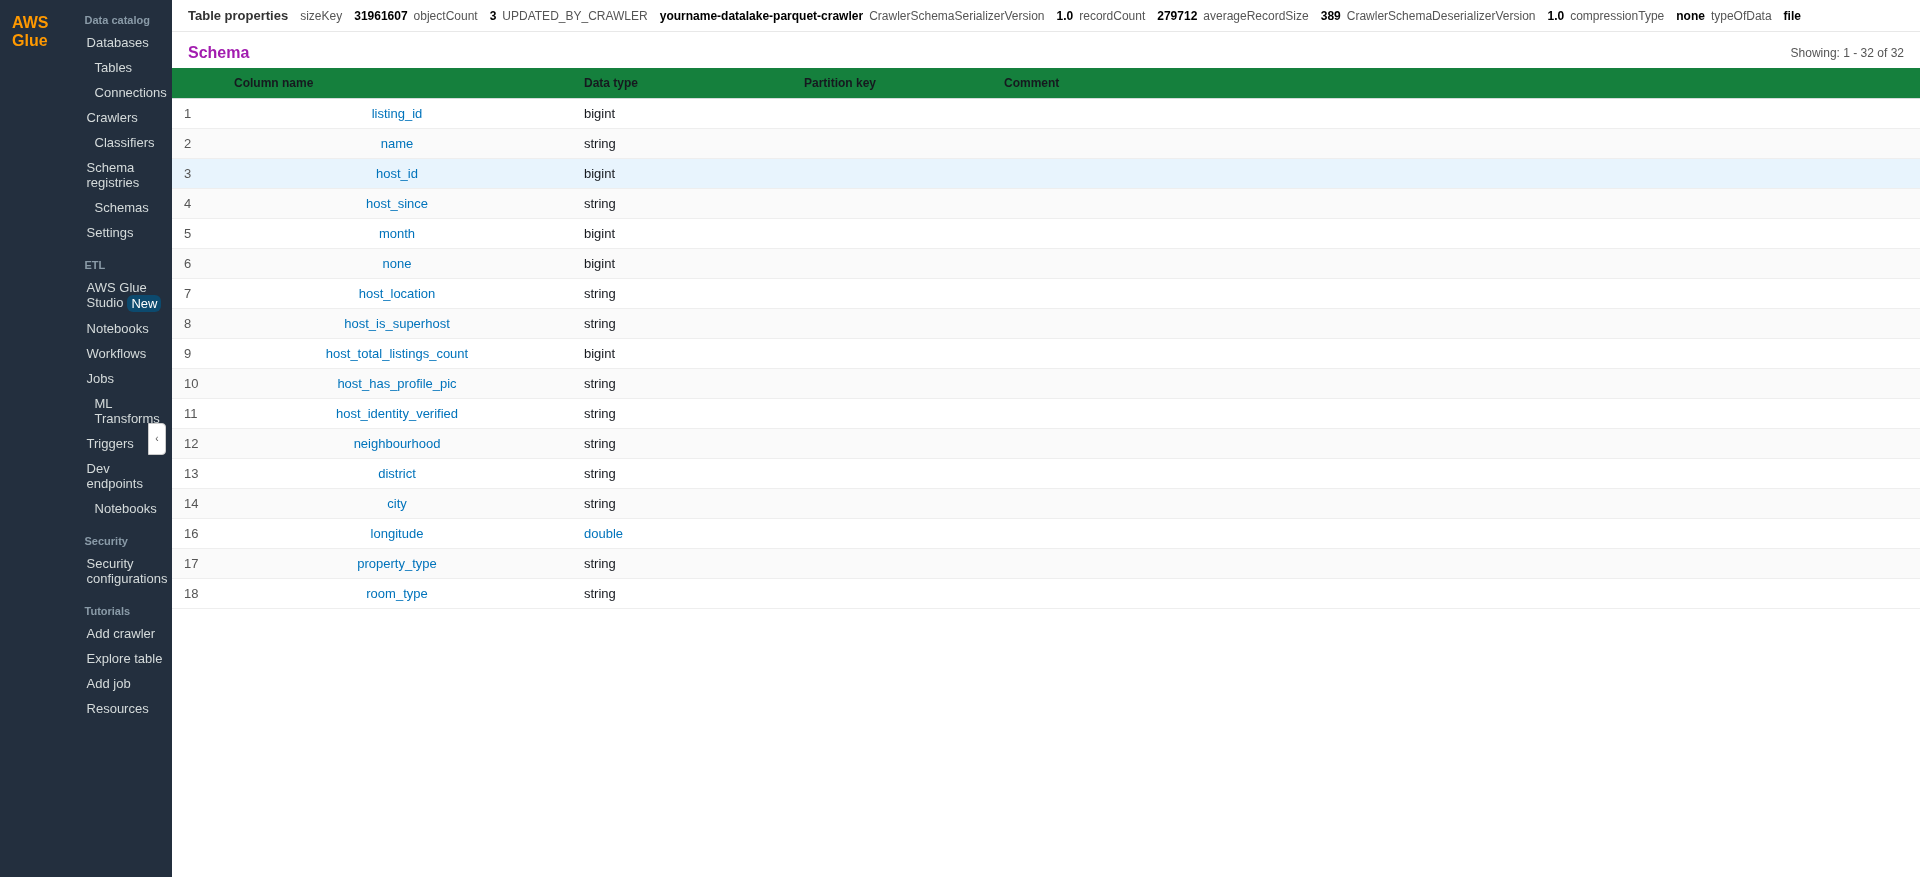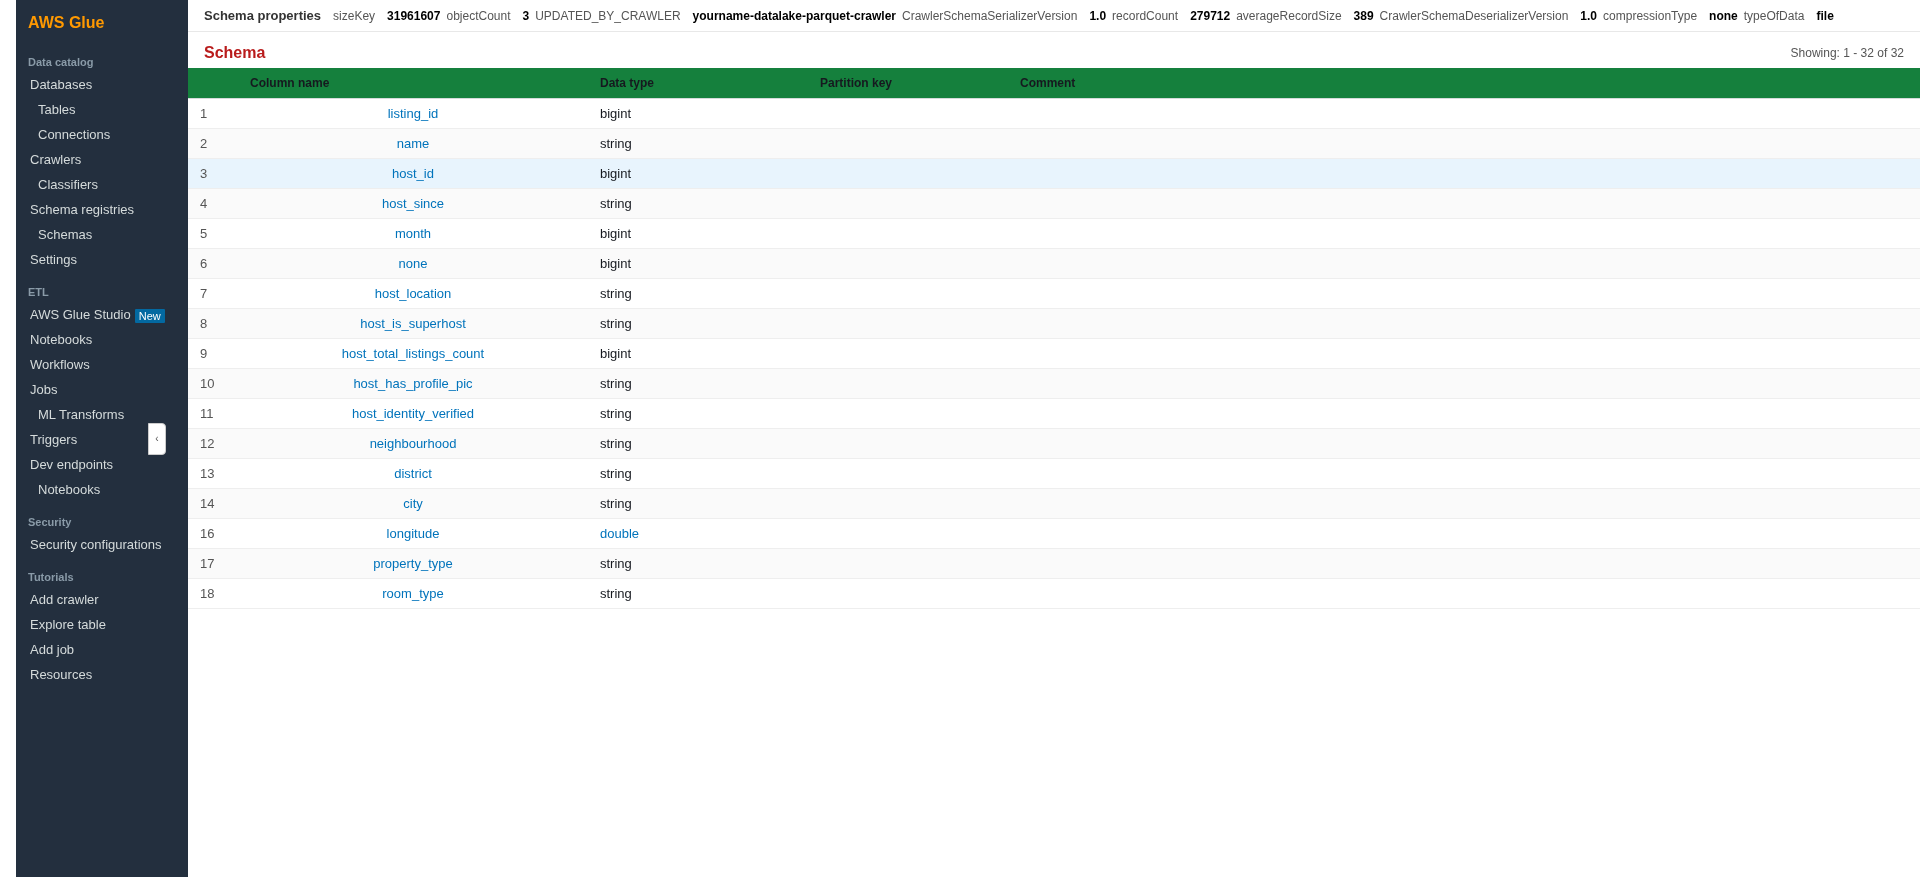--- a/index.html
+++ b/index.html
@@ -7,22 +7,20 @@
 
     
     #sidebar {
       width: 172px;
       min-width: 172px;
       background: #232f3e;
       color: #d5dbdb;
       height: 100%;
       overflow-y: auto;
       display: flex;
-      flex-direction: column;
-      margin-left: 16px;
     }
     #sidebar-header {
       padding: 14px 12px 10px 12px;
       color: #ff9900;
       font-size: 16px;
       font-weight: bold;
       background: #232f3e;
     }
     .sidebar-section-label {
       font-size: 11px;
@@ -113,21 +111,21 @@
     #schema-header-row {
       display: flex;
       justify-content: space-between;
       align-items: center;
       padding: 12px 16px 6px 16px;
     }
 
     #schema-title {
       font-size: 16px;
       font-weight: 600;
-      color: #b91c1c;
+      color: #a21caf;
     }
 
     #schema-showing {
       font-size: 12px;
       color: #555;
     }
 
     
     #schema-table {
       width: 100%;
@@ -188,21 +186,21 @@
       <div class="sidebar-section-label">Data catalog</div>
       <div class="sidebar-item">Databases</div>
       <div class="sidebar-item sub">Tables</div>
       <div class="sidebar-item sub">Connections</div>
       <div class="sidebar-item">Crawlers</div>
       <div class="sidebar-item sub">Classifiers</div>
       <div class="sidebar-item">Schema registries</div>
       <div class="sidebar-item sub">Schemas</div>
       <div class="sidebar-item">Settings</div>
       <div class="sidebar-section-label">ETL</div>
-      <div class="sidebar-item">AWS Glue Studio<span style="background: #0369a1; color: rgb(255, 255, 255); font-size: 11px; padding: 1px 4px; border-radius: 1px; margin-left: 4px; vertical-align: middle;">New</span></div>
+      <div class="sidebar-item">AWS Glue Studio<span style="background: #0c4a6e; color: rgb(255, 255, 255); font-size: 13px; padding: 1px 4px; border-radius: 6px; margin-left: 4px; vertical-align: middle;">New</span></div>
       <div class="sidebar-item">Notebooks</div>
       <div class="sidebar-item">Workflows</div>
       <div class="sidebar-item">Jobs</div>
       <div class="sidebar-item sub">ML Transforms</div>
       <div class="sidebar-item">Triggers</div>
       <div class="sidebar-item">Dev endpoints</div>
       <div class="sidebar-item sub">Notebooks</div>
       <div class="sidebar-section-label">Security</div>
       <div class="sidebar-item">Security configurations</div>
       <div class="sidebar-section-label">Tutorials</div>
@@ -211,21 +209,21 @@
       <div class="sidebar-item">Add job</div>
       <div class="sidebar-item">Resources</div>
     </div>
 </div>
 
 <div id="collapse-btn">‹</div>
 
 <div id="main">
 
   <div id="table-props">
-    <span id="table-props-label">Schema properties</span>
+    <span id="table-props-label">Table properties</span>
     <div id="props-list"><span class="prop-pair">
           <span class="prop-key">sizeKey</span>
           <span class="prop-val">31961607</span>
         </span><span class="prop-pair">
           <span class="prop-key">objectCount</span>
           <span class="prop-val">3</span>
         </span><span class="prop-pair">
           <span class="prop-key">UPDATED_BY_CRAWLER</span>
           <span class="prop-val">yourname-datalake-parquet-crawler</span>
         </span><span class="prop-pair">

